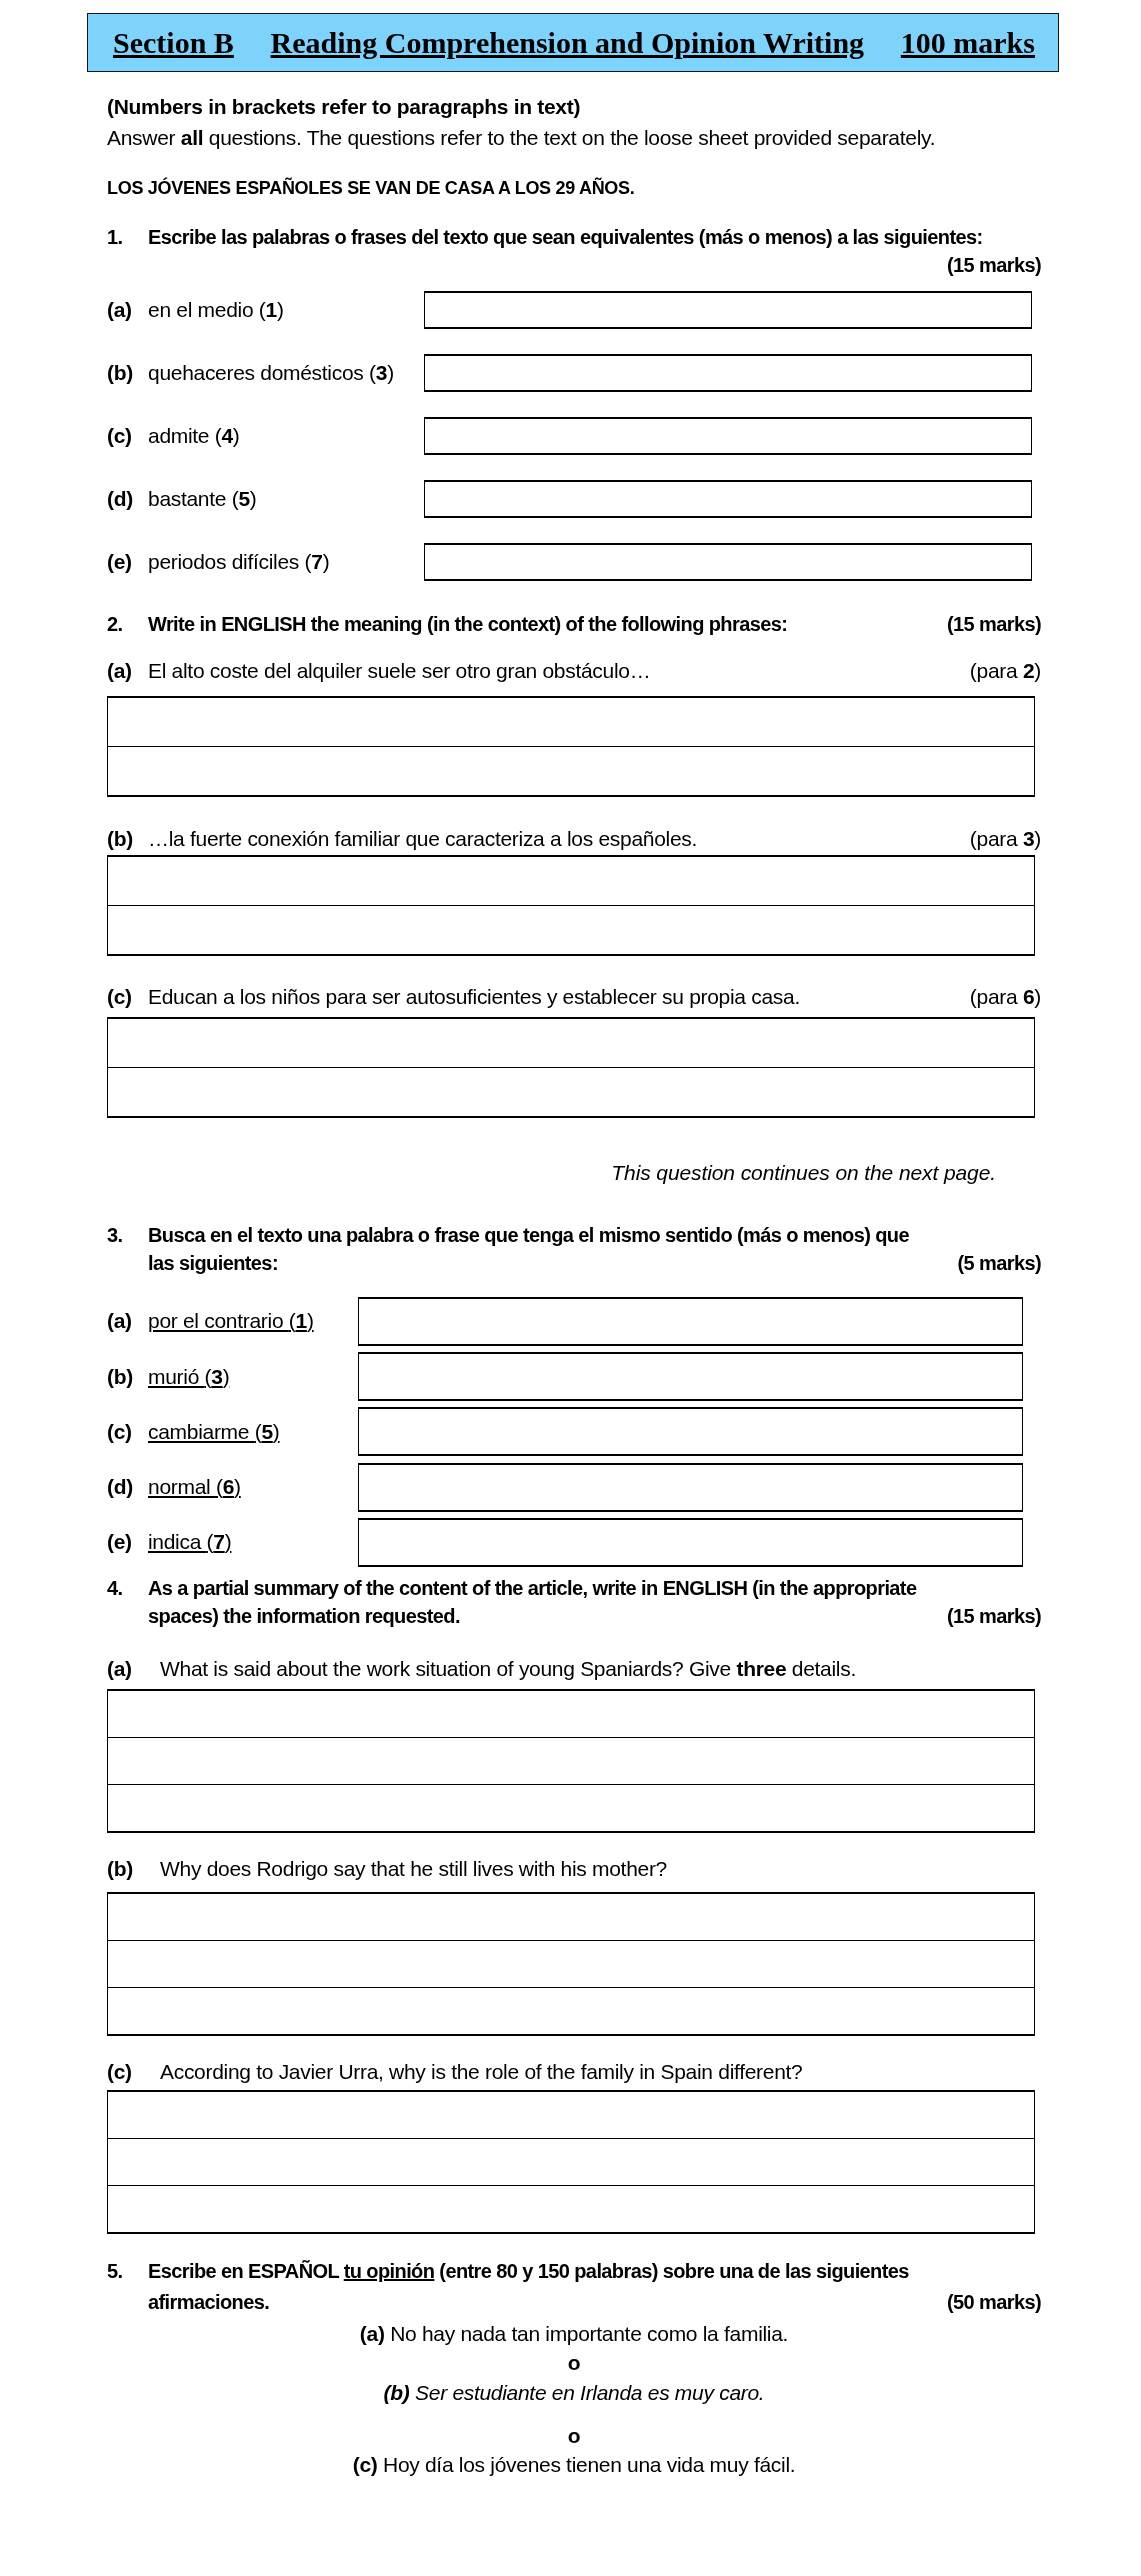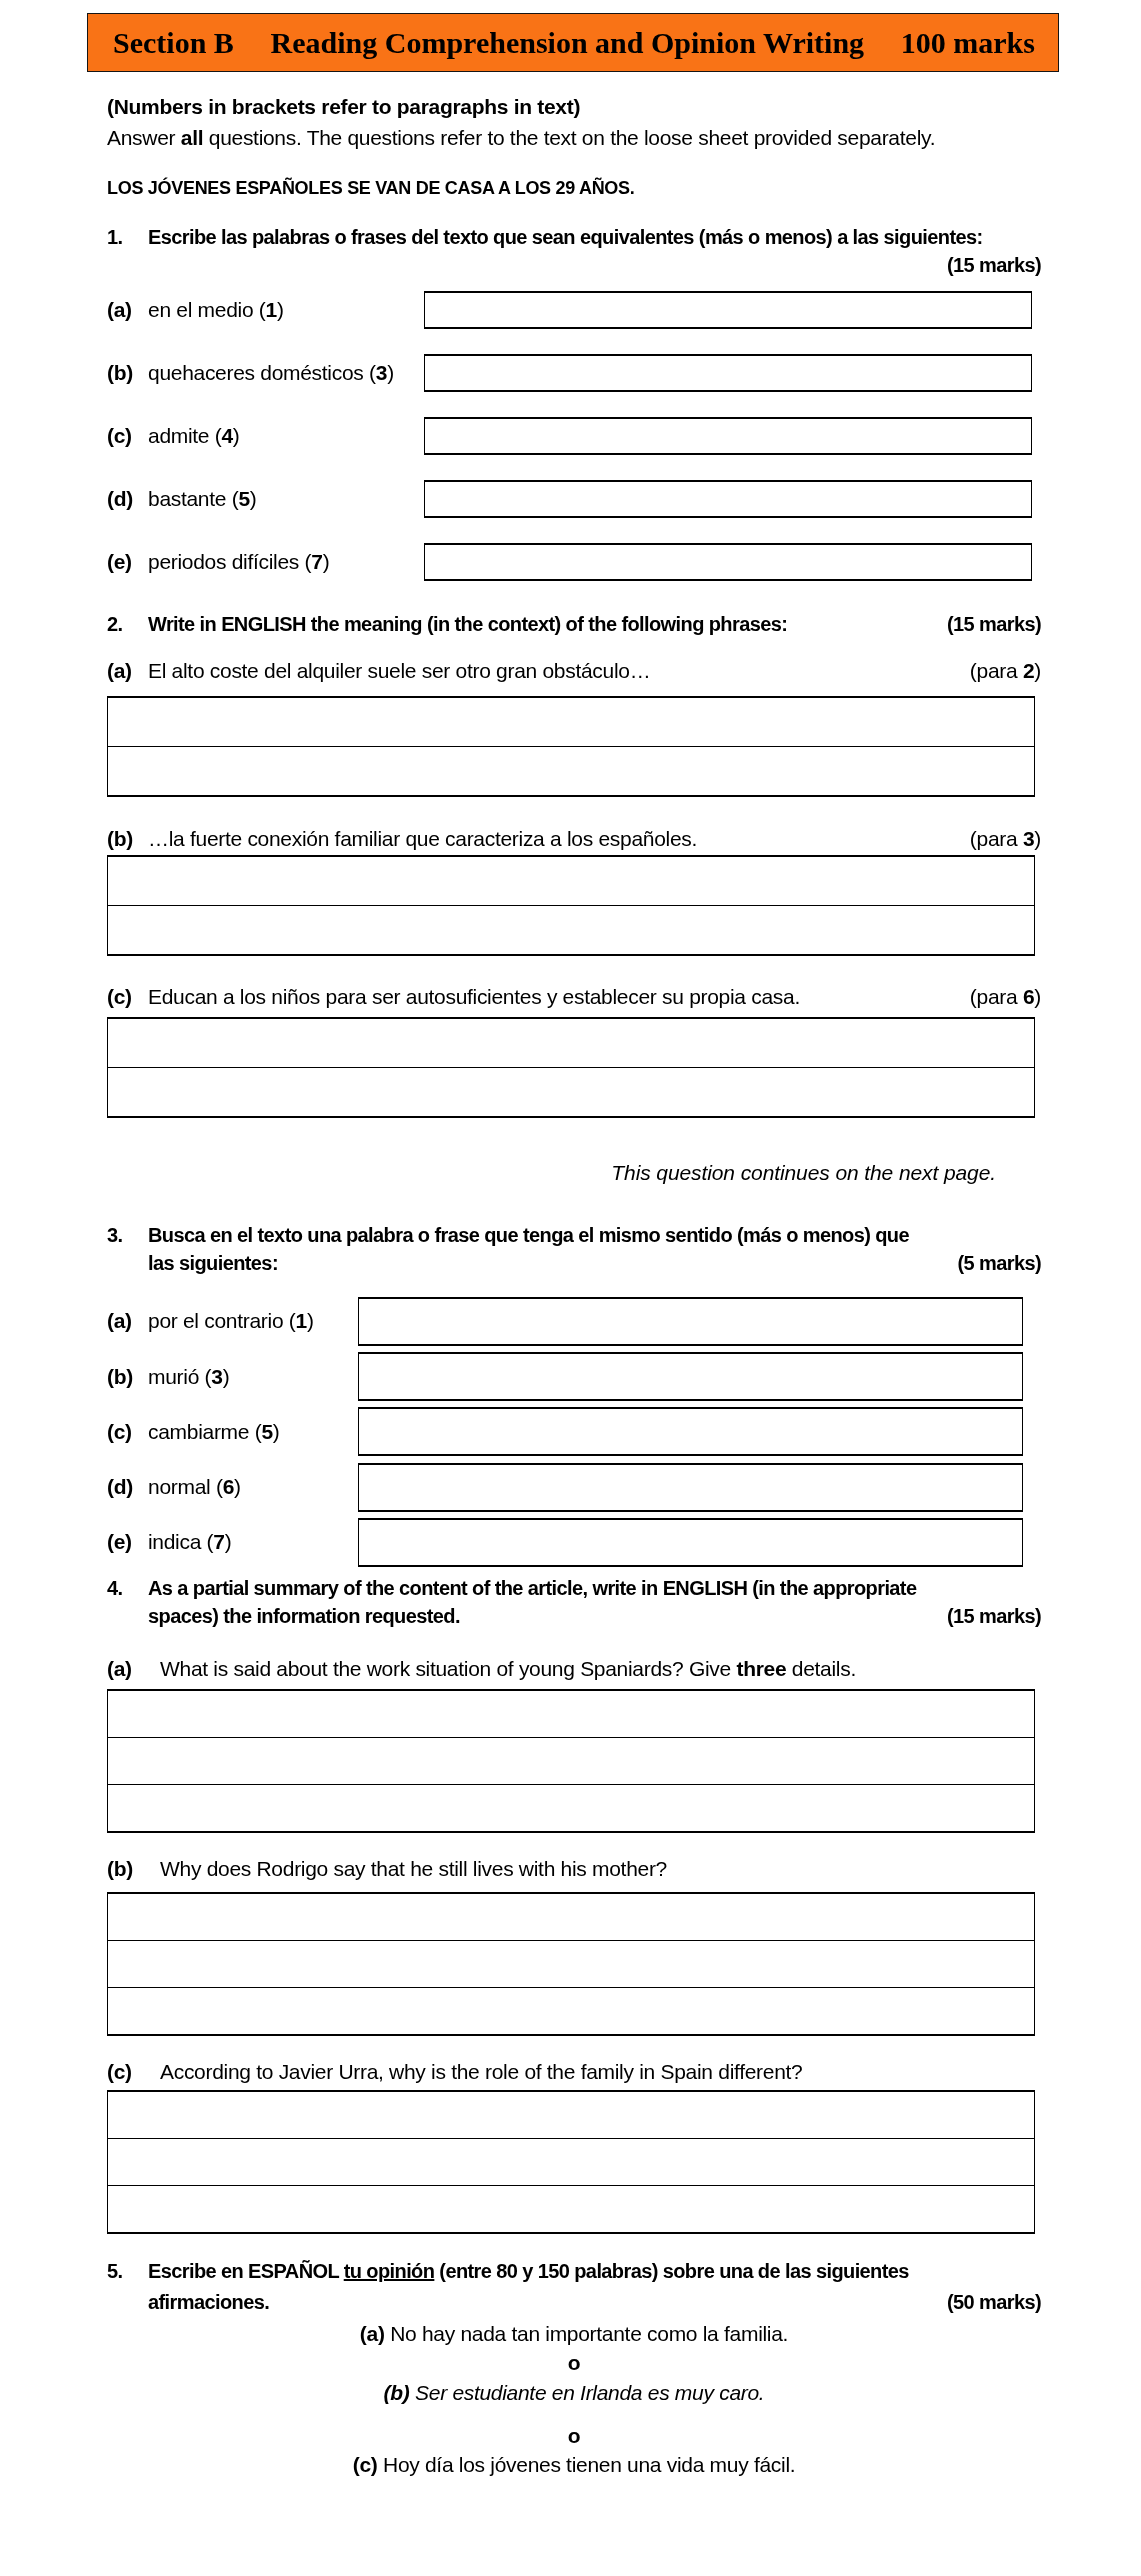--- a/index.html
+++ b/index.html
@@ -27,21 +27,21 @@
   .qnum{display:inline-block;width:41px;flex:0 0 41px;}
   .qtext{flex:1 1 auto;}
   .marks{flex:0 0 auto;}
   .marks-line{text-align:right;}
   #q5-head .qh{line-height:31px;}
   .ul{text-decoration:underline;}
 
   
   .sim-row{display:flex;align-items:center;}
   .q1-row{height:38px;margin-bottom:25px;}
-  .q3-row{height:49px;margin-bottom:6.3px;}
+  .q3-row{height:49px;margin-bottom:6.3px;text-decoration:underline;}
   #q1-items{margin-top:12px;}
   #q3-items{margin-top:19.5px;}
   .lbl{font-size:21px;letter-spacing:-0.3px;white-space:nowrap;}
   .q1-row .lbl{flex:0 0 317px;}
   .q3-row .lbl{flex:0 0 251px;}
   .ltr{display:inline-block;width:41px;font-weight:bold;}
   .ansbox{flex:1 1 auto;align-self:stretch;background:#fff;
     border:1.9px solid #000;border-top-width:2.5px;border-bottom-width:2.5px;}
   .q1-row .ansbox{margin-right:8.8px;}
   .q3-row .ansbox{margin-right:18px;}
@@ -77,21 +77,21 @@
   .opt{line-height:29px;}
   .opt-b{margin-top:1.3px;font-style:italic;}
   .osep{line-height:29px;font-weight:bold;}
   .osep.sep2{margin-top:14px;}
 </style>
 </head>
 <body>
 
 <div id="content">
 
-  <div class="header-box" style="background: #f97316;">
+  <div class="header-box" style="background: #7dd3fc; text-decoration: underline;">
     <span>Section B</span>
     <span>Reading Comprehension and Opinion Writing</span>
     <span>100 marks</span>
   </div>
 
   <div id="intro">
     <div class="line b">(Numbers in brackets refer to paragraphs in text)</div>
     <div class="line"><span>Answer </span><span class="b">all</span><span> questions. The questions refer to the text on the loose sheet provided separately.</span></div>
   </div>
 

